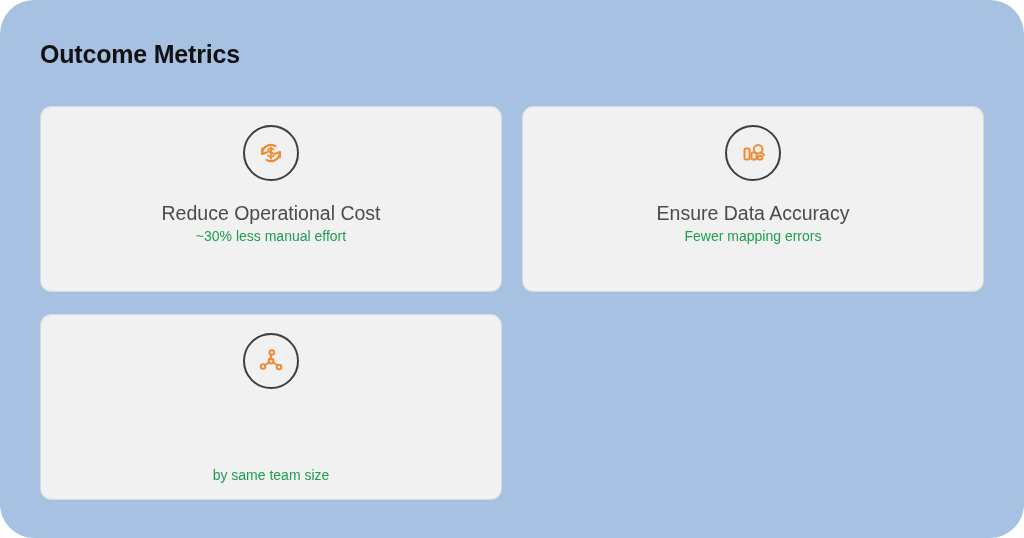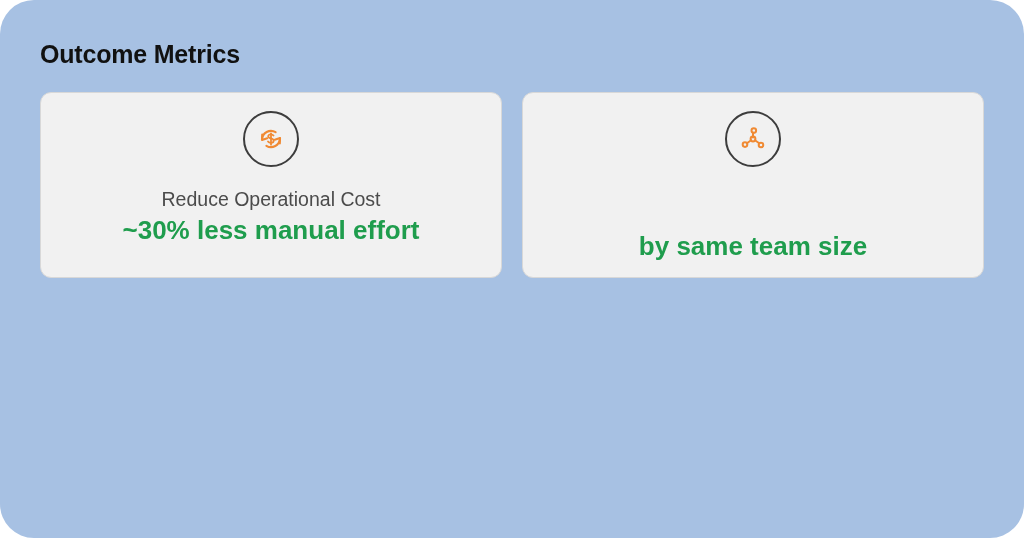--- a/index.html
+++ b/index.html
@@ -33,21 +33,21 @@
     font-size: 25px;
     font-weight: bold;
     color: #111111;
     letter-spacing: -0.2px;
     white-space: nowrap;
   }
 
   #grid {
     position: absolute;
     left: 40px;
-    top: 92px;
+    top: 106px;
     width: 944px;
     height: 394px;
     display: grid;
     grid-template-columns: 462px 462px;
     grid-template-rows: 186px 186px;
     column-gap: 20px;
     row-gap: 22px;
   }
 
   .card {
@@ -87,22 +87,22 @@
   }
 
   .card-title {
     font-size: 19.5px;
     color: #4b4b4b;
     line-height: 1.32;
     white-space: nowrap;
   }
 
   .card-metric {
-    font-size: 26px;
-    font-weight: bold;
+    font-size: 14px;
+    font-weight: normal;
     color: #1f9d4d;
     line-height: 1.28;
     margin-top: 1px;
     text-align: center;
   }
 
   .card-metric .l2 {
     display: block;
   }
 
@@ -137,20 +137,37 @@
         </svg>
       </div>
       <div class="card-text">
         <div class="card-title">Reduce Operational Cost</div>
         <div class="card-metric">
           <span class="l1">~30% less manual effort</span>
         </div>
       </div>
     </div>
 
+    <div class="card r1">
+      <div class="icon-ring">
+        <svg width="32" height="32" viewBox="0 0 32 32" fill="none" aria-hidden="true">
+          <rect x="7.5" y="11.5" width="5" height="11" rx="1.2" stroke="#f08a33" stroke-width="2"></rect>
+          <rect x="14.5" y="15.5" width="5" height="7" rx="1.2" stroke="#f08a33" stroke-width="2"></rect>
+          <rect x="21" y="19" width="4.2" height="3.5" rx="1" stroke="#f08a33" stroke-width="2"></rect>
+          <circle cx="21.2" cy="12.2" r="4.3" stroke="#f08a33" stroke-width="2"></circle>
+          <path d="M24.4 15.4 27 18" stroke="#f08a33" stroke-width="2" stroke-linecap="round"></path>
+        </svg>
+      </div>
+      <div class="card-text">
+        <div class="card-title">Ensure Data Accuracy</div>
+        <div class="card-metric">
+          <span class="l1">Fewer mapping errors</span>
+        </div>
+      </div>
+    </div>
 
     <div class="card r2">
       <div class="icon-ring">
         <svg width="32" height="32" viewBox="0 0 32 32" fill="none" aria-hidden="true">
           <path d="M16 14.4V9.4" stroke="#f08a33" stroke-width="2" stroke-linecap="round"></path>
           <path d="M14.1 17.3 9.9 20.3" stroke="#f08a33" stroke-width="2" stroke-linecap="round"></path>
           <path d="M18 17.3l4.2 3" stroke="#f08a33" stroke-width="2" stroke-linecap="round"></path>
           <circle cx="16" cy="16" r="2.4" stroke="#f08a33" stroke-width="2"></circle>
           <circle cx="16.8" cy="7.6" r="2.3" stroke="#f08a33" stroke-width="2"></circle>
           <circle cx="8" cy="21.6" r="2.3" stroke="#f08a33" stroke-width="2"></circle>

